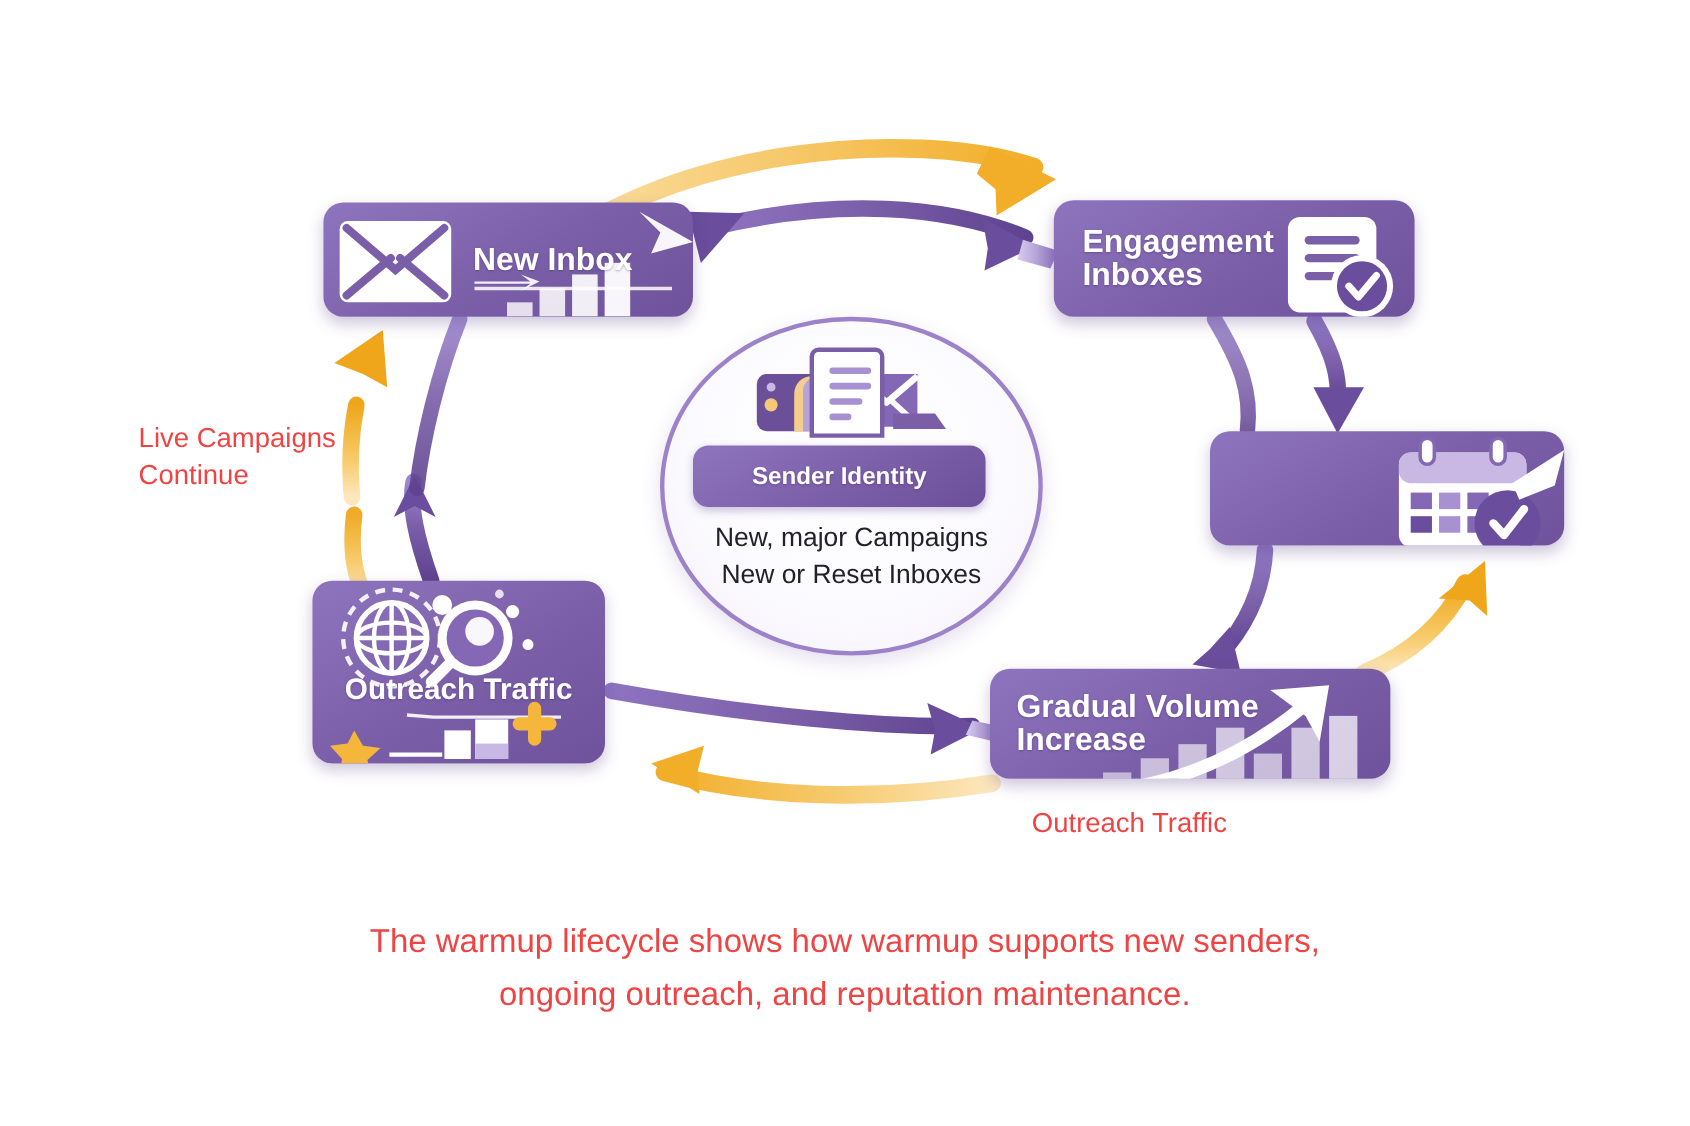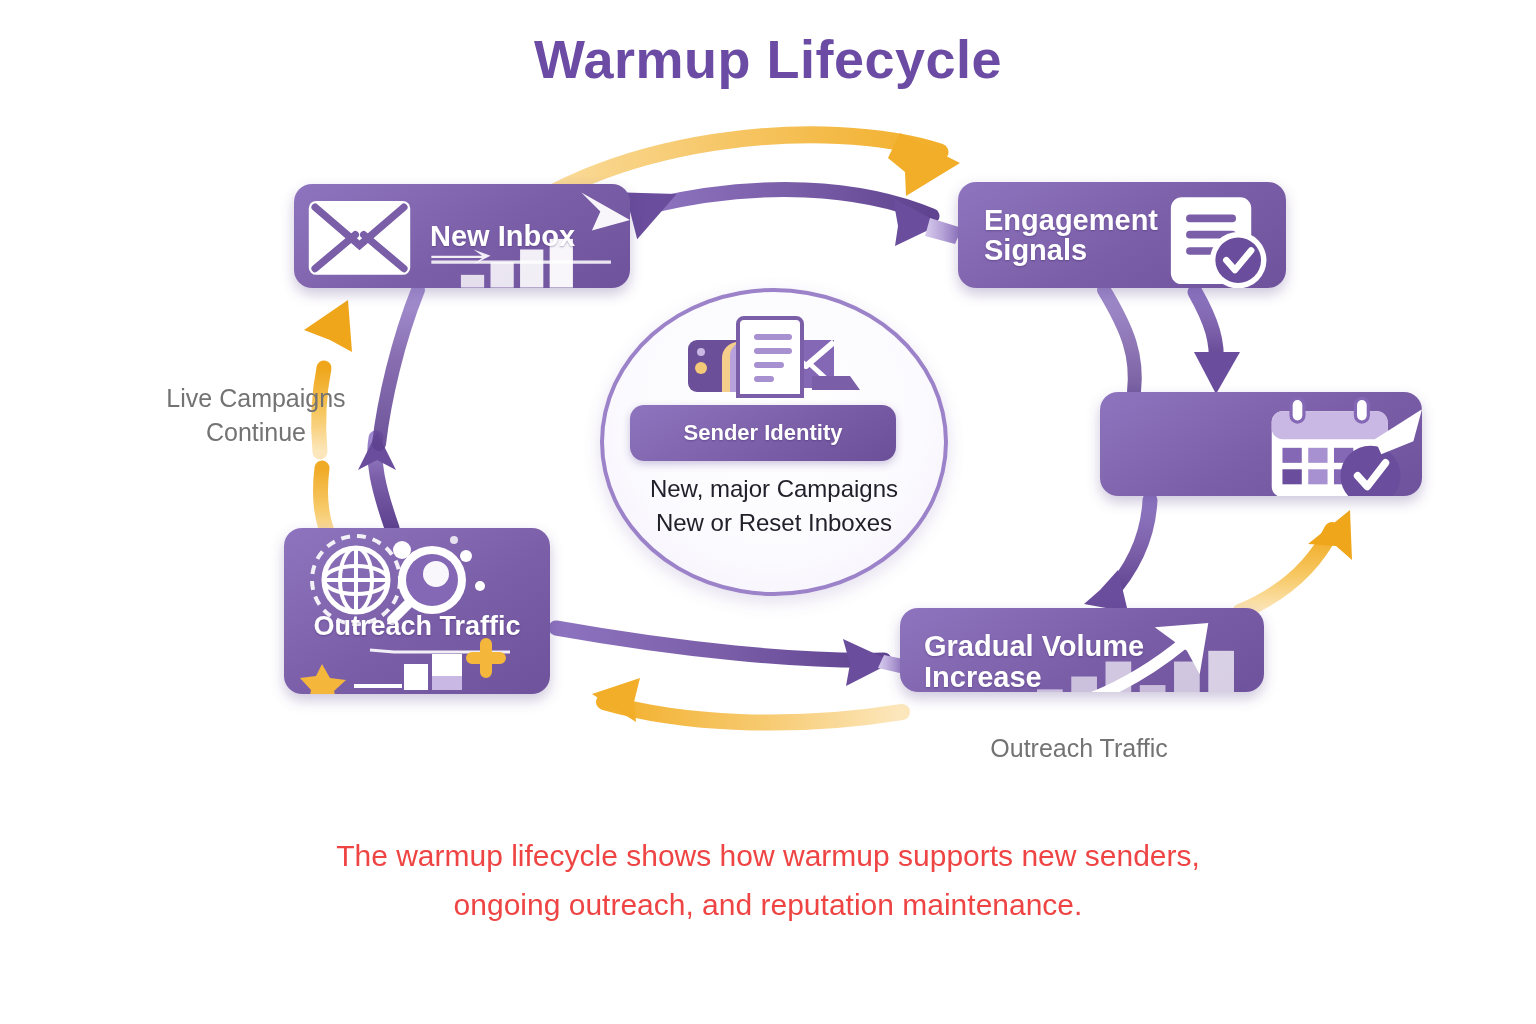--- a/index.html
+++ b/index.html
@@ -41,21 +41,21 @@
     white-space:pre-line;
     z-index:3;position:relative;
   }
   .node .art{position:absolute;inset:0;z-index:1;pointer-events:none;}
 
   
   #node-new-inbox{left:272px;top:184px;width:318px;height:104px;padding-left:18px;margin-left:22px;}
   #node-new-inbox .lbl{margin-left:118px;}
   #node-engagement{left:958px;top:182px;width:302px;height:106px;padding-left:26px;}
   #node-stable{left:1100px;top:392px;width:300px;height:104px;padding-left:22px;}
-  #node-gradual{left:900px;top:608px;width:340px;height:84px;padding-left:24px;align-items:flex-end;}
+  #node-gradual{left:900px;top:608px;width:340px;height:100px;padding-left:24px;}
   #node-outreach{left:284px;top:528px;width:266px;height:166px;align-items:flex-end;}
   #node-outreach .lbl{position:absolute;left:0;width:266px;text-align:center;top:84px;font-size:27px;}
 
   
   #hub{
     position:absolute;left:600px;top:288px;width:340px;height:300px;
     border-radius:50%;
     background:radial-gradient(circle at 50% 40%,#ffffff 0%,#fbfafe 60%,#f3effb 100%);
     border:4px solid #9C82C9;
     box-shadow:0 6px 18px rgba(105,80,160,.18);
@@ -72,40 +72,39 @@
     box-shadow:0 3px 8px rgba(90,65,150,.3);
     text-align:right;
   }
   #hub .hub-sub{
     position:absolute;top:180px;left:0;width:340px;text-align:center;
     color:#22212b;font-size:24px;line-height:1.42;
   }
 
   
   .edge-label{
-    position:absolute;color:#737373;font-size:25px;line-height:1.34;text-align:center;
+    position:absolute;color:#ef4444;font-size:25px;line-height:1.34;
     white-space:pre-line;
   }
   #lbl-live{left:126px;top:382px;width:260px;}
   #lbl-provider{left:268px;top:718px;width:284px;}
   #lbl-outreach-traffic{left:938px;top:732px;width:282px;}
 
   
   .caption{
     position:absolute;left:268px;top:832px;width:1000px;
     text-align:center;color:#ef4444;font-size:30px;line-height:1.62;
     white-space:pre-line;
   }
 </style>
 </head>
 <body>
 
 <div id="stage">
 
-  <div class="title">Warmup Lifecycle</div>
 
   <svg id="arrows" viewBox="0 0 1536 1024">
     <defs>
       <linearGradient id="gAmberR" x1="0" y1="0" x2="1" y2="0">
         <stop offset="0%" stop-color="#FBE3AE"></stop>
         <stop offset="45%" stop-color="#F7CB72"></stop>
         <stop offset="100%" stop-color="#F2AE28"></stop>
       </linearGradient>
       <linearGradient id="gAmberL" x1="1" y1="0" x2="0" y2="0">
         <stop offset="0%" stop-color="#FCE7BD"></stop>
@@ -215,21 +214,21 @@
     <svg class="art" viewBox="0 0 302 106">
       <rect x="196" y="14" width="74" height="80" rx="10" fill="#ffffff"></rect>
       <rect x="210" y="30" width="46" height="7" rx="3.5" fill="#7B5EA8"></rect>
       <rect x="210" y="45" width="46" height="7" rx="3.5" fill="#7B5EA8"></rect>
       <rect x="210" y="60" width="34" height="7" rx="3.5" fill="#7B5EA8"></rect>
       <circle cx="258" cy="72" r="26" fill="#ffffff"></circle>
       <circle cx="258" cy="72" r="21" fill="#6A4D9C"></circle>
       <path d="M247 72 L255 81 L270 63" stroke="#ffffff" stroke-width="6" fill="none" stroke-linecap="round" stroke-linejoin="round"></path>
     </svg>
     <div class="lbl">Engagement
-Signals</div>
+Inboxes</div>
   </div>
 
   <div class="node" id="node-stable">
     <svg class="art" viewBox="0 0 300 104" style="overflow:visible">
       <rect x="160" y="18" width="108" height="80" rx="10" fill="#ffffff"></rect>
       <rect x="160" y="18" width="108" height="26" rx="10" fill="#C9B8E4"></rect>
       <rect x="178" y="6" width="12" height="22" rx="6" fill="#ffffff" stroke="#8468B5" stroke-width="3"></rect>
       <rect x="238" y="6" width="12" height="22" rx="6" fill="#ffffff" stroke="#8468B5" stroke-width="3"></rect>
       <rect x="170" y="52" width="18" height="14" fill="#8468B5"></rect>
       <rect x="194" y="52" width="18" height="14" fill="#A891D0"></rect>

